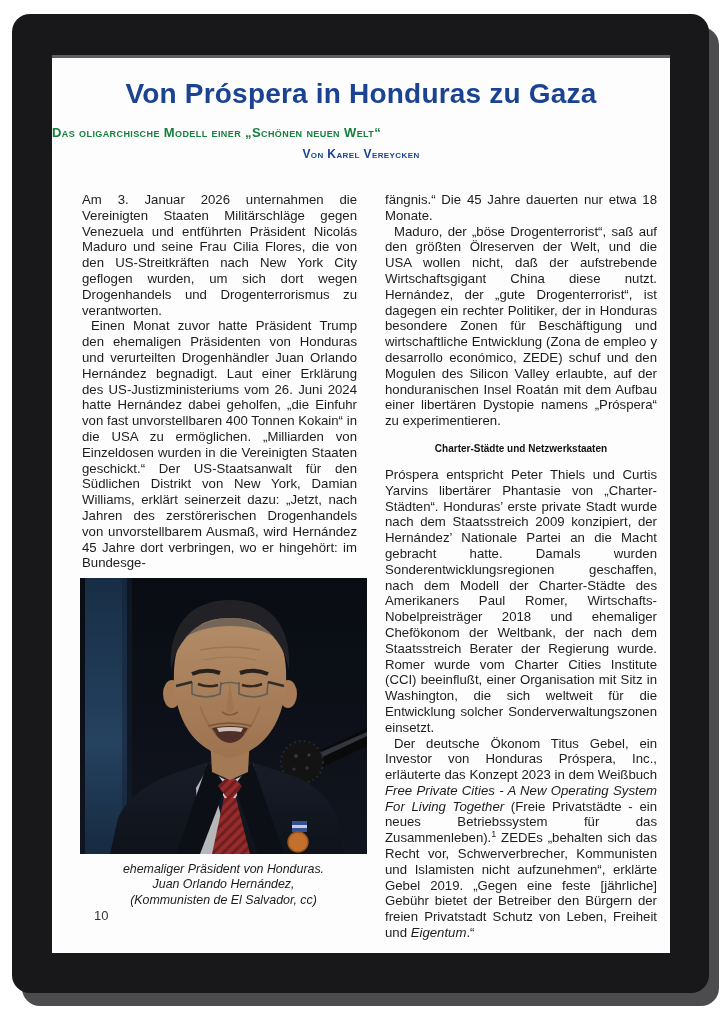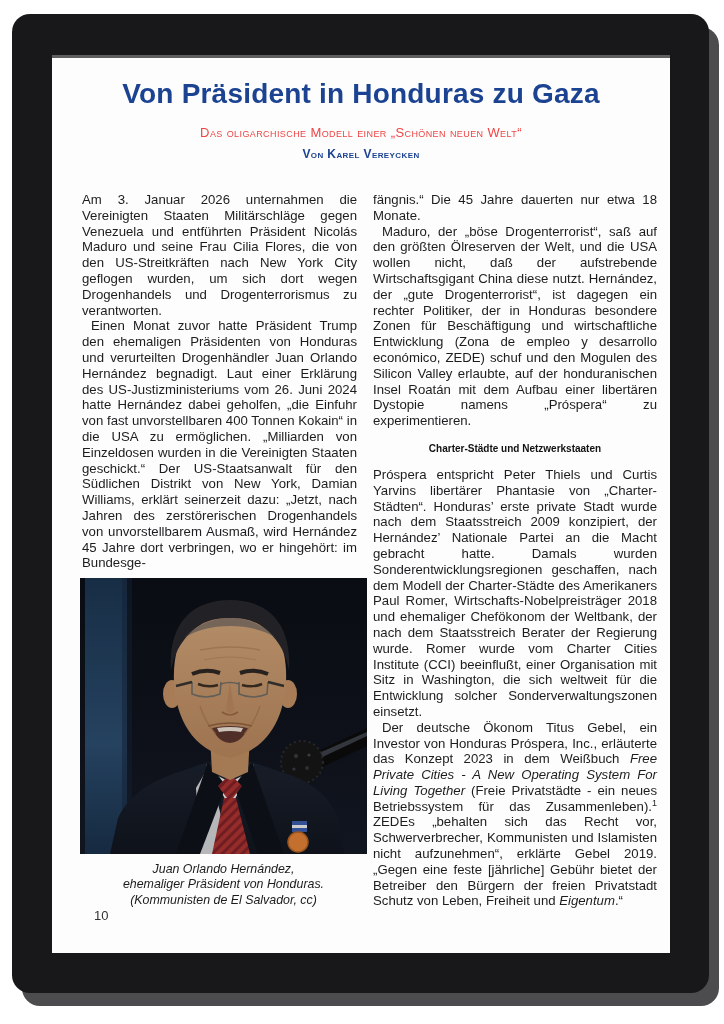--- a/index.html
+++ b/index.html
@@ -3,25 +3,25 @@
 <meta charset="utf-8">
 <style>
   html,body{margin:0;padding:0;width:724px;height:1024px;background:#ffffff;
     font-family:"Liberation Sans","DejaVu Sans",sans-serif;}
   .tablet{position:absolute;left:12px;top:14px;width:697px;height:979px;
     background:#18181a;border-radius:18px;box-shadow:10px 13px 0 #4c4c4e;}
   .page{position:absolute;left:40px;top:41px;width:618px;height:898px;
     background:#fdfdfd;box-shadow:inset 0 3px 0 #5f5f5f;overflow:hidden;}
   .page-title{margin:23px 10px 0;text-align:center;color:#1b4392;
     font-size:28px;font-weight:bold;letter-spacing:.2px;}
-  .page-subtitle{margin-top:15px;text-align:center;color:#ef4444;font-weight:normal;
+  .page-subtitle{margin-top:15px;color:#15803d;font-weight:bold;
     font-size:13px;font-variant:small-caps;letter-spacing:.4px;}
   .page-byline{margin-top:7px;text-align:center;color:#1b4392;font-weight:bold;
     font-size:12px;font-variant:small-caps;letter-spacing:.4px;}
-  .columns{position:absolute;left:30px;top:137px;width:575px;display:flex;gap:16px;}
+  .columns{position:absolute;left:30px;top:137px;width:575px;display:flex;gap:28px;}
   .col-left{width:275px;}
   .col-right{width:284px;}
   .columns p{margin:0;font-size:13.2px;line-height:15.8px;text-align:justify;
     color:#1d1c1e;hyphens:auto;-webkit-hyphens:auto;}
   .columns p.indent{text-indent:9px;}
   .section-heading{margin:14px 0 13px;text-align:center;font-size:10px;
     font-weight:bold;color:#111;}
   figure.photo{margin:7px 0 0 -2px;width:287px;}
   figure.photo svg{display:block;}
   .caption{margin-top:8px;text-align:center;font-style:italic;font-size:12.4px;
@@ -29,21 +29,21 @@
   .page-number{position:absolute;left:42px;bottom:30px;font-size:13px;color:#333;}
   .it{font-style:italic;}
   .sup{font-size:9px;vertical-align:super;line-height:0;}
 </style>
 </head>
 <body>
 
 <div class="tablet">
   <div class="page">
 
-    <div class="page-title">Von Präsident in Honduras zu Gaza</div>
+    <div class="page-title">Von Próspera in Honduras zu Gaza</div>
     <div class="page-subtitle">Das oligarchische Modell einer „Schönen neuen Welt“</div>
     <div class="page-byline">Von Karel Vereycken</div>
 
     <div class="columns">
 
       <div class="col-left">
         <p>Am 3. Januar 2026 unternahmen die Vereinigten Staaten Militärschläge gegen Venezuela und entführten Präsident Nicolás Maduro und seine Frau Cilia Flores, die von den US-Streitkräften nach New York City geflogen wurden, um sich dort wegen Drogenhandels und Drogenterrorismus zu verantworten.</p>
         <p class="indent">Einen Monat zuvor hatte Präsident Trump den ehemaligen Präsidenten von Honduras und verurteilten Drogenhändler Juan Orlando Hernández begnadigt. Laut einer Erklärung des US-Justizministeriums vom 26. Juni 2024 hatte Hernández dabei geholfen, „die Einfuhr von fast unvorstellbaren 400 Tonnen Kokain“ in die USA zu ermöglichen. „Milliarden von Einzeldosen wurden in die Vereinigten Staaten geschickt.“ Der US-Staatsanwalt für den Südlichen Distrikt von New York, Damian Williams, erklärt seinerzeit dazu: „Jetzt, nach Jahren des zerstörerischen Drogenhandels von unvorstellbarem Ausmaß, wird Hernández 45 Jahre dort verbringen, wo er hingehört: im Bundesge-</p>
 
         <figure class="photo">
@@ -144,22 +144,22 @@
                 <rect x="212" y="247" width="15" height="3" fill="#e8e8ea"></rect>
                 <rect x="212" y="250" width="15" height="4" fill="#3a5ba8"></rect>
               </g>
               <circle cx="218" cy="264" r="10" fill="#dd7f35" stroke="#b05f22" stroke-width="1.5"></circle>
 
               <rect width="287" height="276" fill="#05070b" opacity="0.12"></rect>
             </g>
           </svg>
         </figure>
         <div class="caption">
+          <div>ehemaliger Präsident von Honduras.</div>
           <div>Juan Orlando Hernández,</div>
-          <div>ehemaliger Präsident von Honduras.</div>
           <div>(Kommunisten de El Salvador, cc)</div>
         </div>
       </div>
 
       <div class="col-right">
         <p>fängnis.“ Die 45 Jahre dauerten nur etwa 18 Monate.</p>
         <p class="indent">Maduro, der „böse Drogenterrorist“, saß auf den größten Ölreserven der Welt, und die USA wollen nicht, daß der aufstrebende Wirtschaftsgigant China diese nutzt. Hernández, der „gute Drogenterrorist“, ist dagegen ein rechter Politiker, der in Honduras besondere Zonen für Beschäftigung und wirtschaftliche Entwicklung (Zona de empleo y desarrollo económico, ZEDE) schuf und den Mogulen des Silicon Valley erlaubte, auf der honduranischen Insel Roatán mit dem Aufbau einer libertären Dystopie namens „Próspera“ zu experimentieren.</p>
         <div class="section-heading">Charter-Städte und Netzwerkstaaten</div>
         <p>Próspera entspricht Peter Thiels und Curtis Yarvins libertärer Phantasie von „Charter-Städten“. Honduras’ erste private Stadt wurde nach dem Staatsstreich 2009 konzipiert, der Hernández’ Nationale Partei an die Macht gebracht hatte. Damals wurden Sonderentwicklungsregionen geschaffen, nach dem Modell der Charter-Städte des Amerikaners Paul Romer, Wirtschafts-Nobelpreisträger 2018 und ehemaliger Chefökonom der Weltbank, der nach dem Staatsstreich Berater der Regierung wurde. Romer wurde vom Charter Cities Institute (CCI) beeinflußt, einer Organisation mit Sitz in Washington, die sich weltweit für die Entwicklung solcher Sonderverwaltungszonen einsetzt.</p>
         <p class="indent"><span>Der deutsche Ökonom Titus Gebel, ein Investor von Honduras Próspera, Inc., erläuterte das Konzept 2023 in dem Weißbuch </span><span class="it">Free Private Cities - A New Operating System For Living Together</span><span> (Freie Privatstädte - ein neues Betriebssystem für das Zusammenleben).</span><span class="sup">1</span><span> ZEDEs „behalten sich das Recht vor, Schwerverbrecher, Kommunisten und Islamisten nicht aufzunehmen“, erklärte Gebel 2019. „Gegen eine feste [jährliche] Gebühr bietet der Betreiber den Bürgern der freien Privatstadt Schutz von Leben, Freiheit und </span><span class="it">Eigentum</span><span>.“</span></p>

